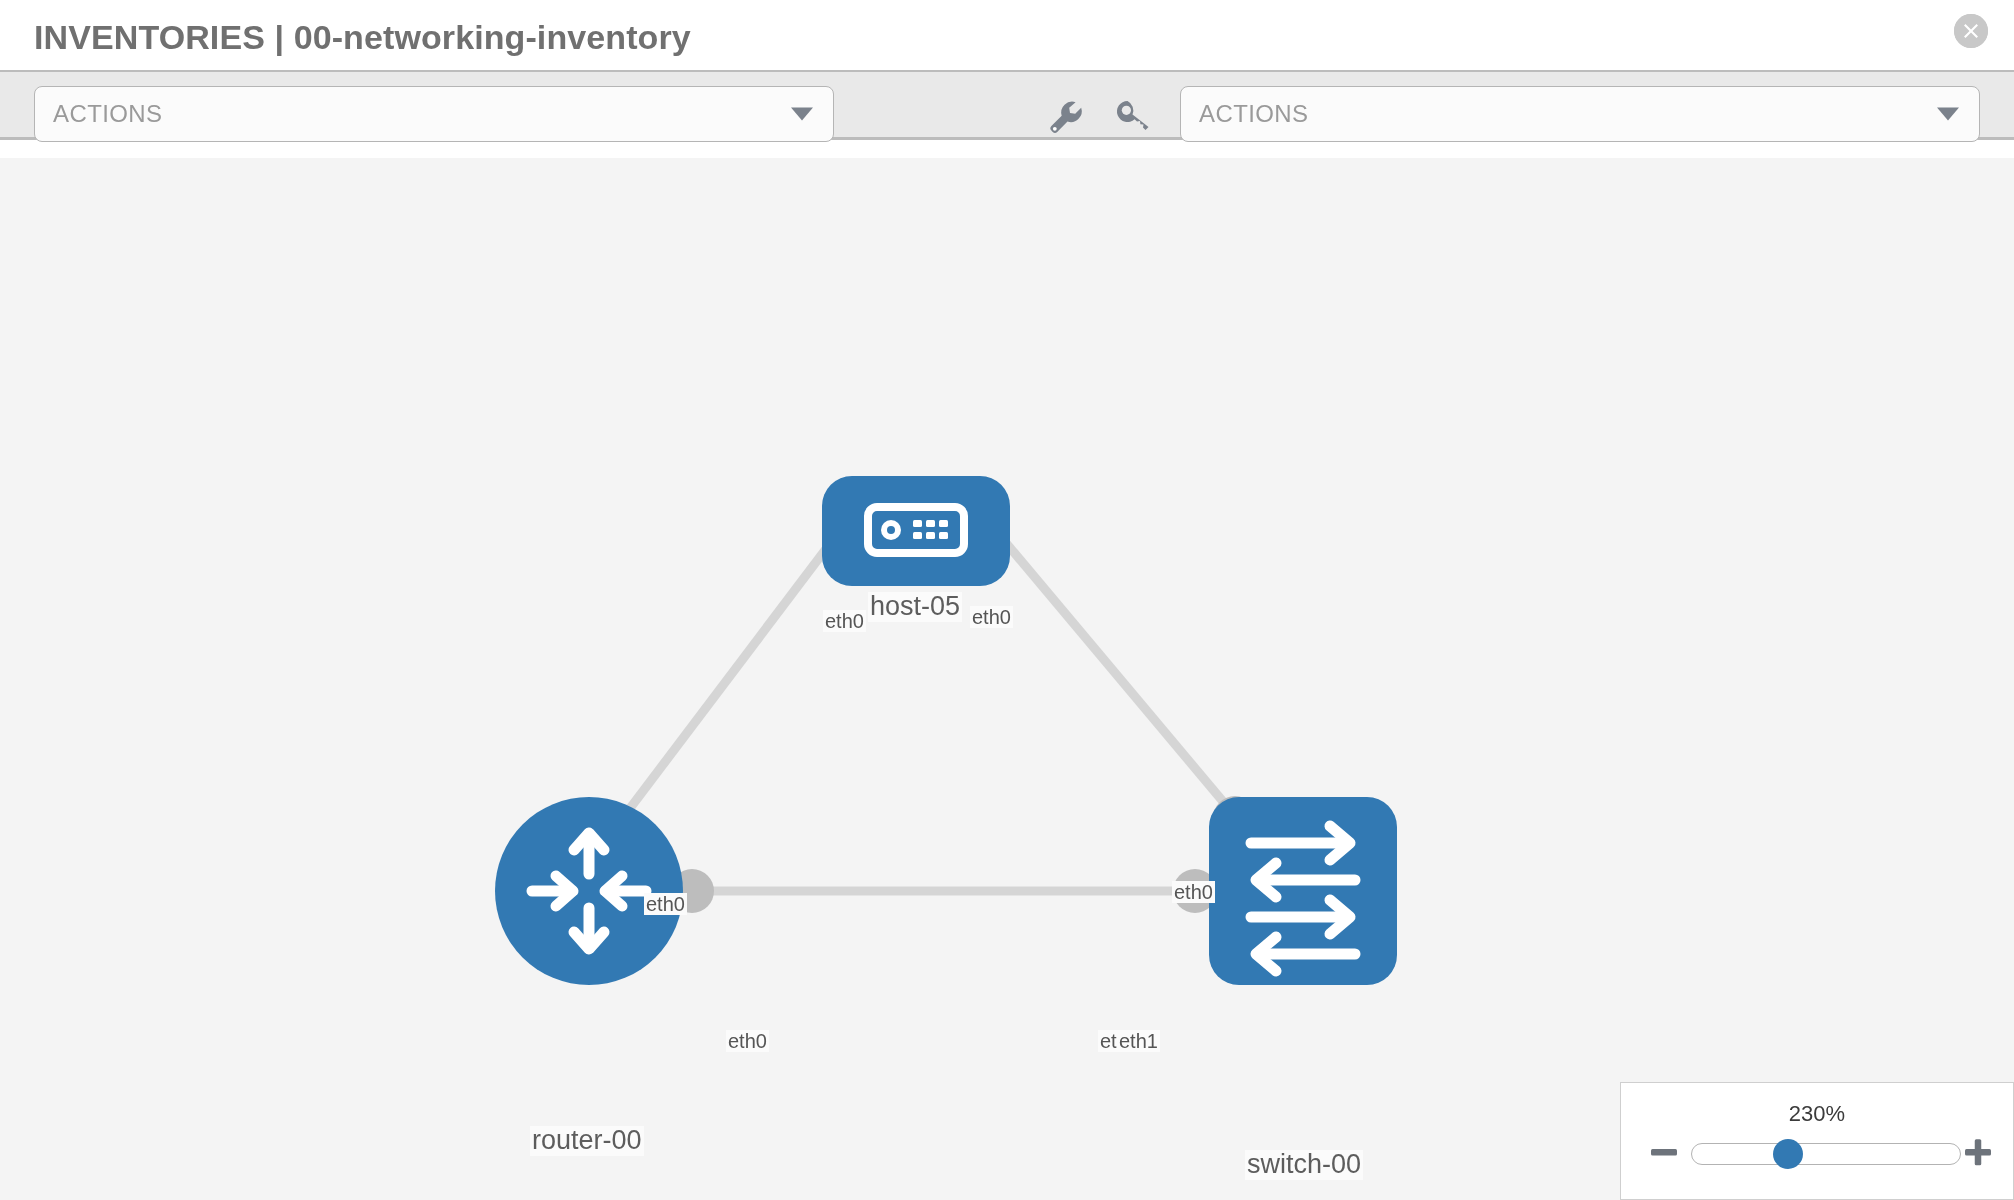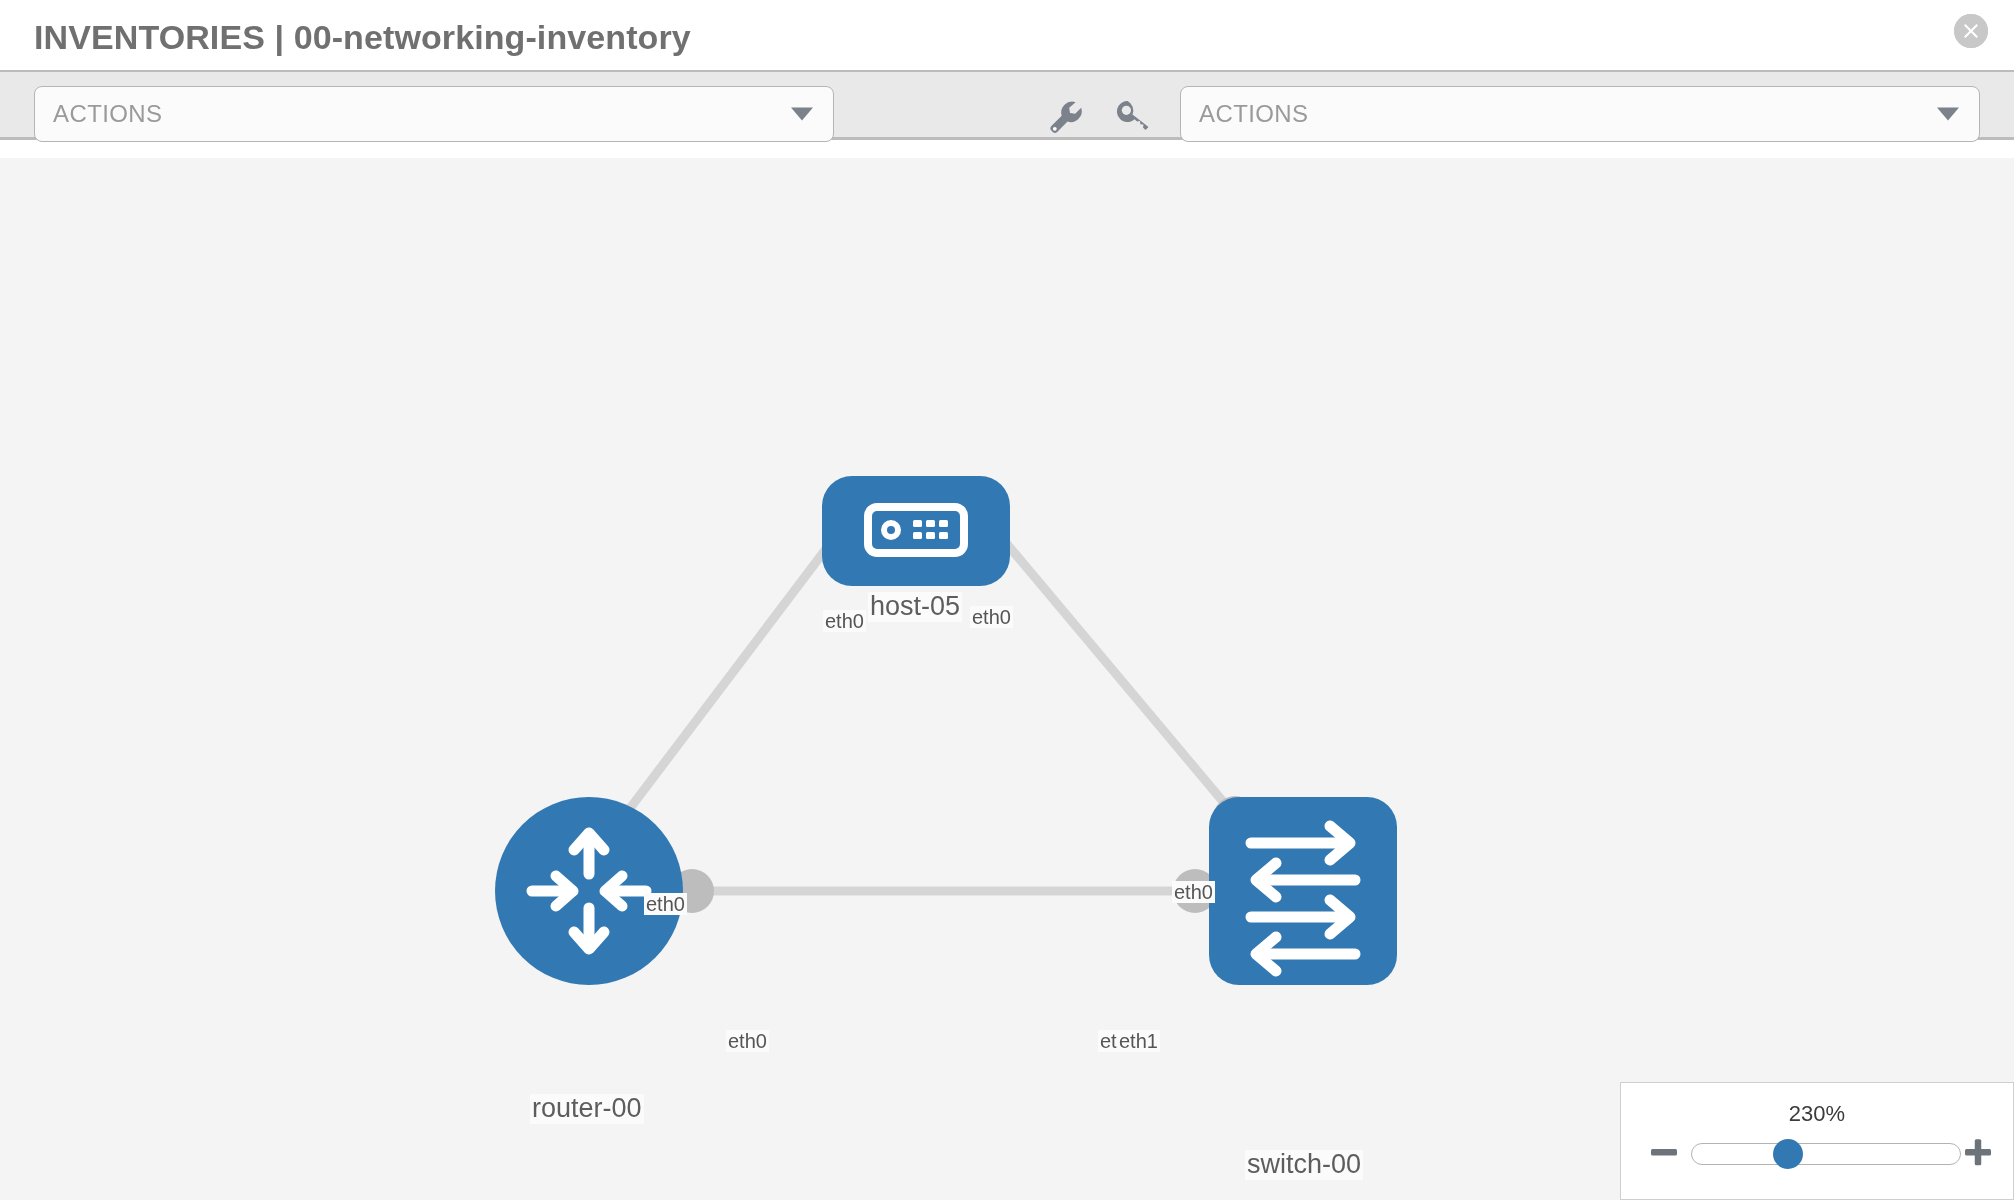--- a/index.html
+++ b/index.html
@@ -319,21 +319,21 @@
 
   <div class="iface-label" style="left:823px; top:452px;">eth0</div>
   <div class="iface-label" style="left:970px; top:448px;">eth0</div>
   <div class="iface-label" style="left:644px; top:735px;">eth0</div>
   <div class="iface-label" style="left:1172px; top:723px;">eth0</div>
   <div class="iface-label" style="left:726px; top:872px;">eth0</div>
   <div class="iface-label" style="left:1098px; top:872px;">eth</div>
   <div class="iface-label" style="left:1117px; top:872px;">eth1</div>
 
   <div class="node-label" style="left:868px; top:434px;">host-05</div>
-  <div class="node-label" style="left:530px; top:936px;">router-00</div>
+  <div class="node-label" style="left:530px; top:968px;">router-00</div>
   <div class="node-label" style="left:1245px; top:992px;">switch-00</div>
 
 </div>
 
 <div class="zoom-panel">
   <div class="zoom-value">230%</div>
 
   <div class="zoom-minus">
     <svg width="30" height="30" viewBox="0 0 30 30" aria-hidden="true">
       <rect x="2" y="12" width="26" height="6.5" rx="1.5" fill="#6d737b"></rect>

